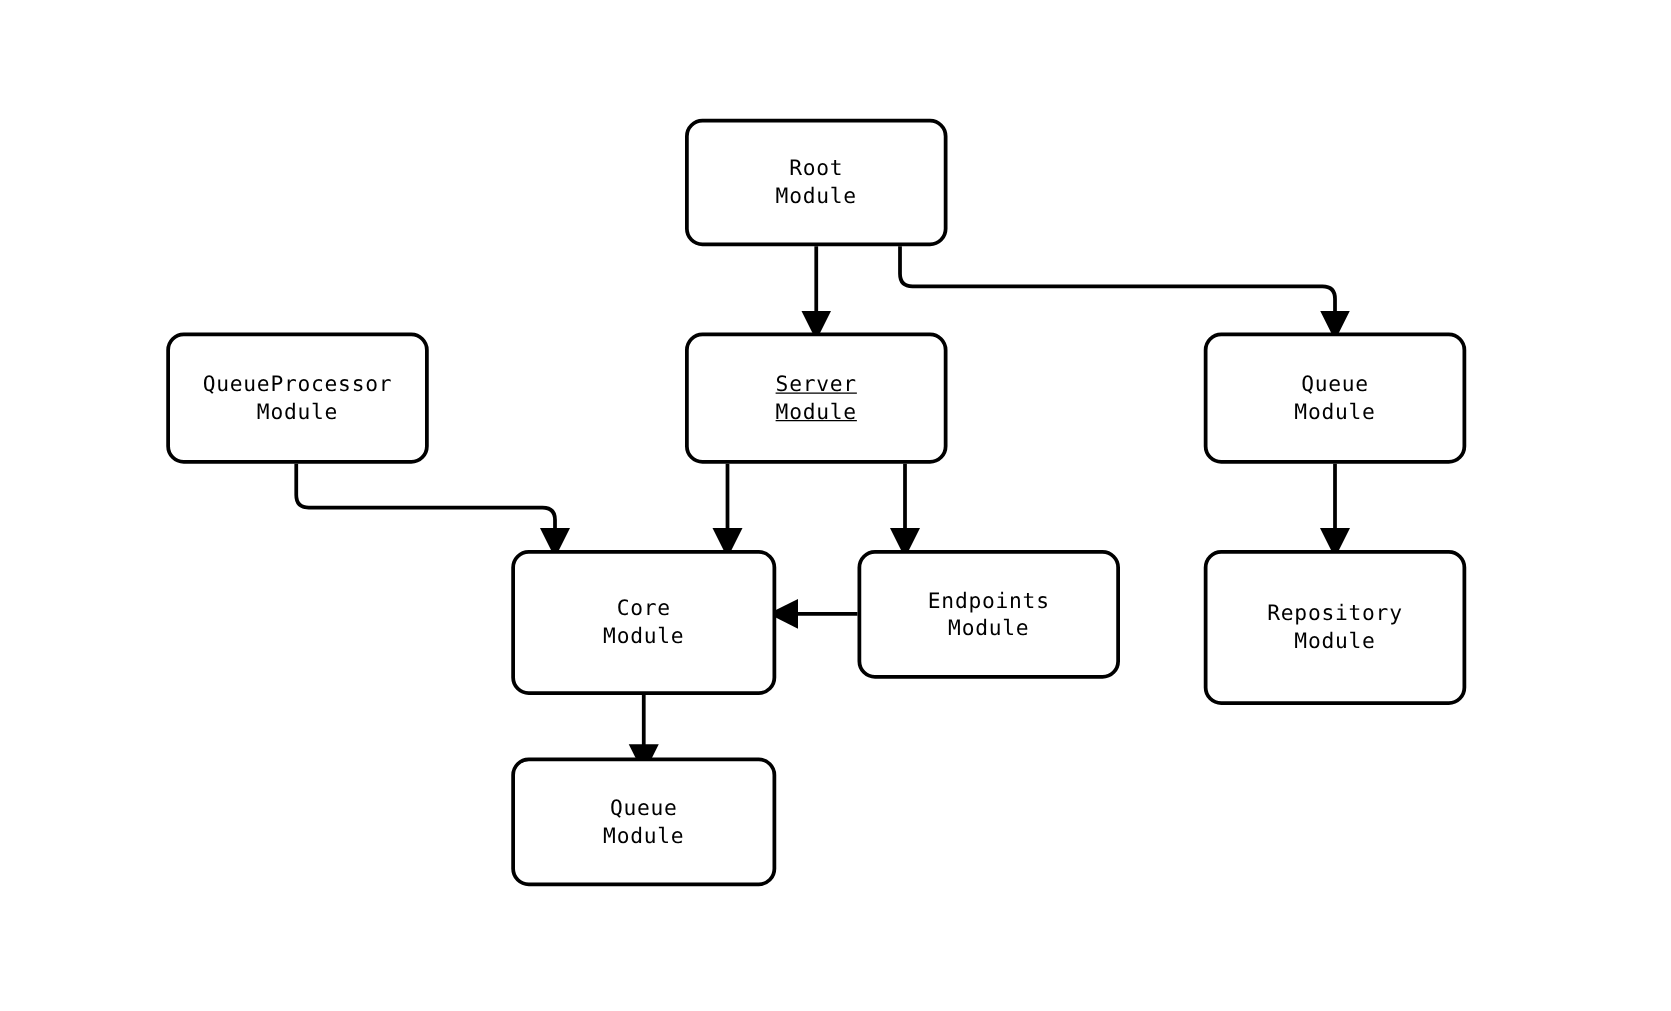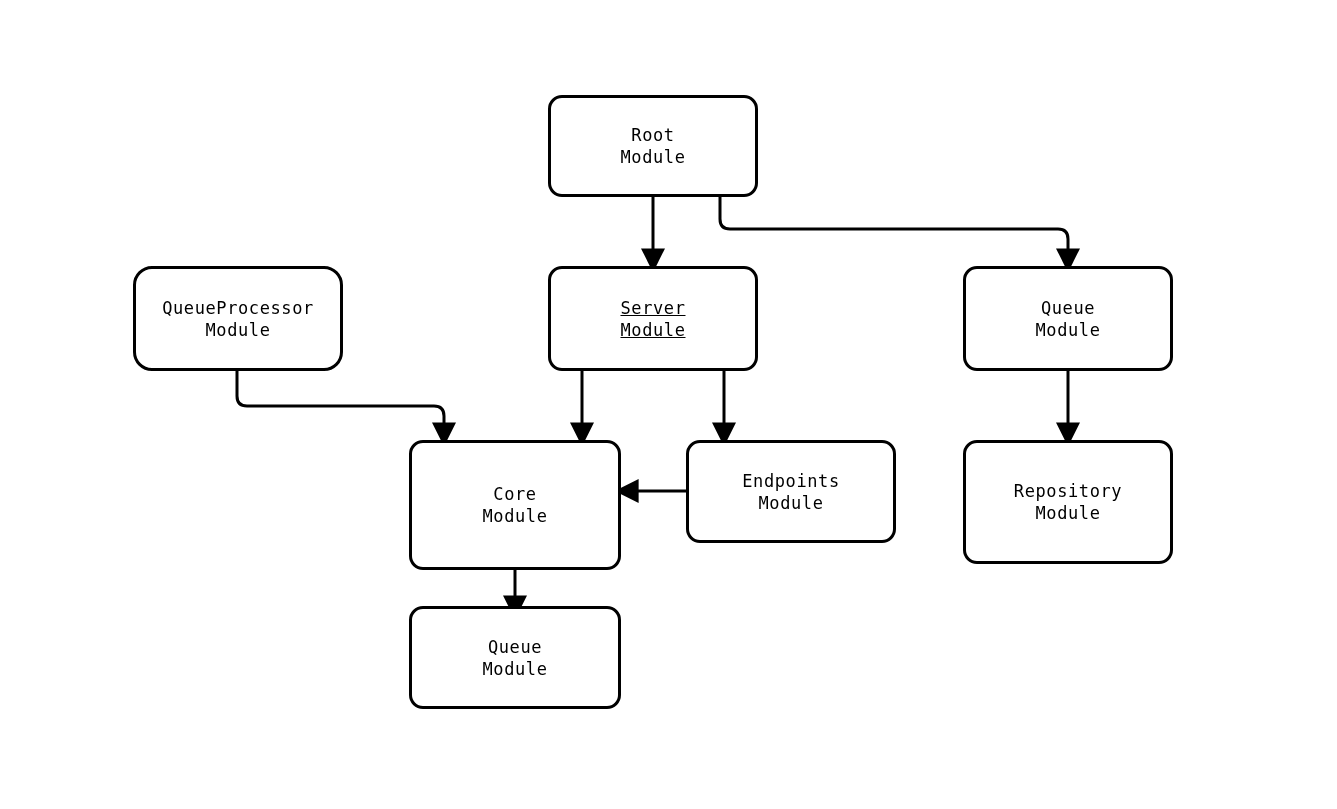--- a/index.html
+++ b/index.html
@@ -91,36 +91,36 @@
     <g>
       <path d="M 515 543 L 515 599" fill="none" stroke="#000000" stroke-width="3" marker-end="url(#arrowhead-down)"></path>
     </g>
   </svg>
 
   <div class="node" style="left: 548px; top: 95px; width: 210px; height: 102px;">
     <div class="node-line">Root</div>
     <div class="node-line">Module</div>
   </div>
 
-  <div class="node" style="left: 133px; top: 266px; width: 210px; height: 105px; border-radius: 19px;">
+  <div class="node" style="left: 133px; top: 266px; width: 210px; height: 105px;">
     <div class="node-line">QueueProcessor</div>
     <div class="node-line">Module</div>
   </div>
 
   <div class="node" style="left: 548px; top: 266px; width: 210px; height: 105px; text-decoration: underline;">
     <div class="node-line">Server</div>
     <div class="node-line">Module</div>
   </div>
 
   <div class="node" style="left: 963px; top: 266px; width: 210px; height: 105px;">
     <div class="node-line">Queue</div>
     <div class="node-line">Module</div>
   </div>
 
-  <div class="node" style="left: 409px; top: 440px; width: 212px; height: 130px;">
+  <div class="node" style="left: 409px; top: 440px; width: 212px; height: 116px;">
     <div class="node-line">Core</div>
     <div class="node-line">Module</div>
   </div>
 
   <div class="node" style="left: 686px; top: 440px; width: 210px; height: 103px;">
     <div class="node-line">Endpoints</div>
     <div class="node-line">Module</div>
   </div>
 
   <div class="node" style="left: 963px; top: 440px; width: 210px; height: 124px;">

